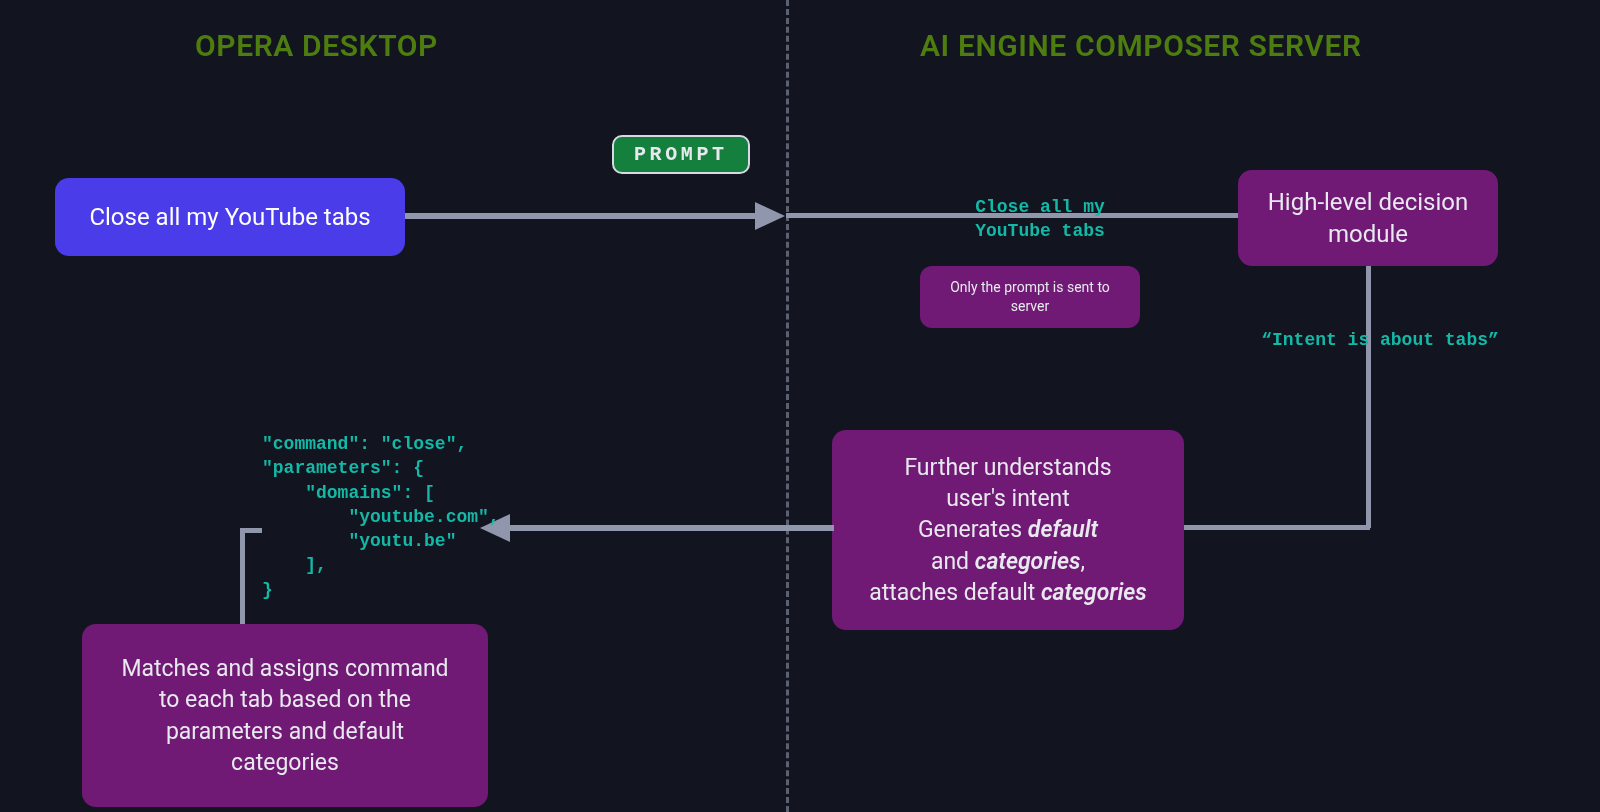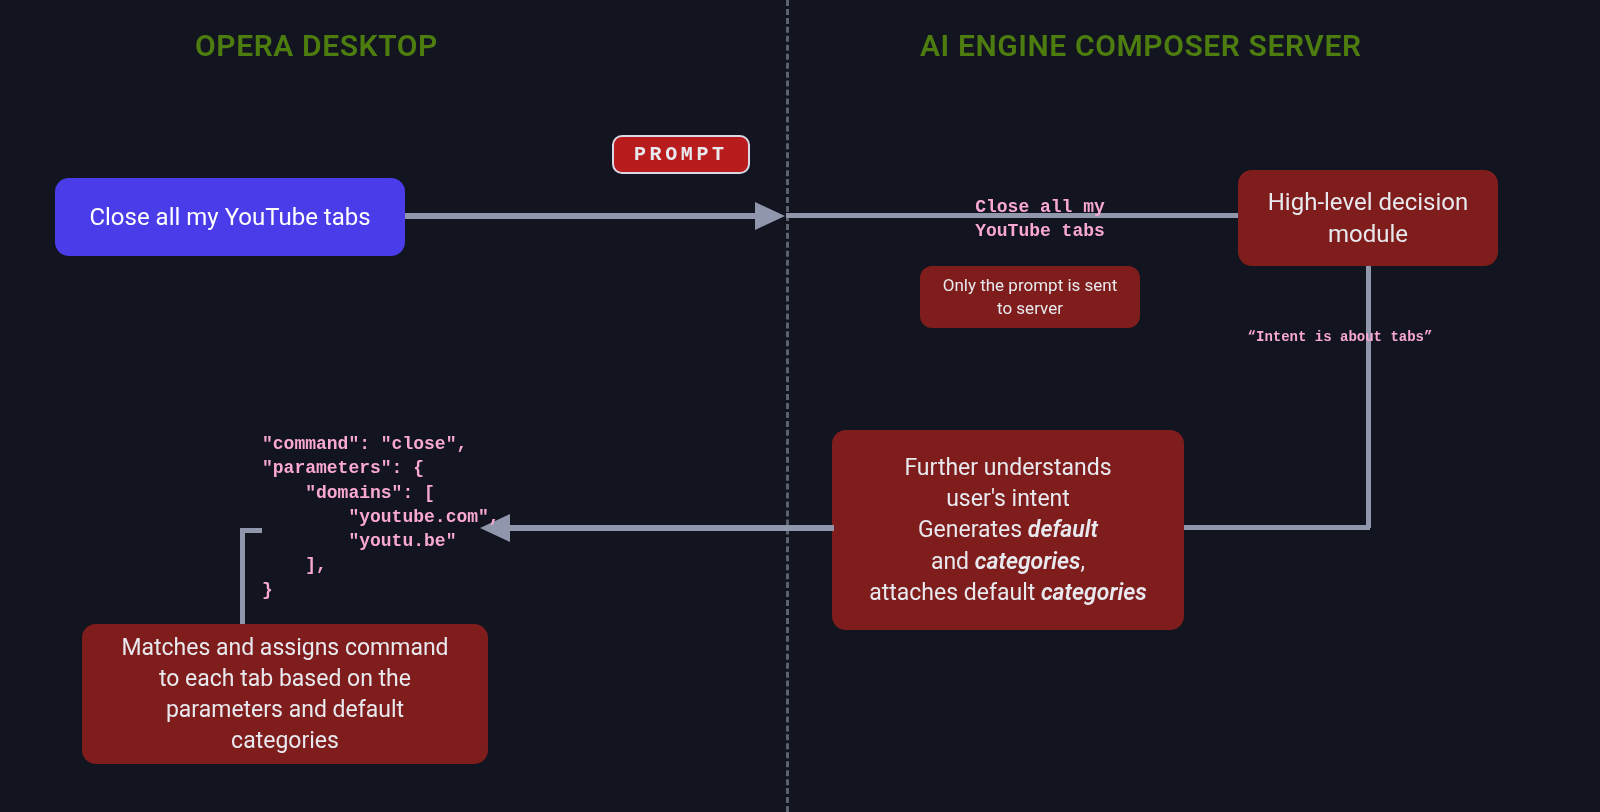--- a/index.html
+++ b/index.html
@@ -6,30 +6,30 @@
   html, body { width: 1600px; height: 812px; background: #121420; overflow: hidden; font-family: -apple-system, BlinkMacSystemFont, "Segoe UI", Roboto, Helvetica, Arial, sans-serif; }
   .stage { position: relative; width: 1600px; height: 812px; }
 
   
   .heading { position: absolute; color: #4d7c0f; font-weight: 600; letter-spacing: 0.02em; font-size: 30px; }
 
   
   .divider { position: absolute; left: 786px; top: 0; height: 812px; border-left: 3px dashed #9aa0b3; opacity: 0.55; }
 
   
-  .box { position: absolute; border-radius: 14px; background: #7f1d1d; color: #e8e9ee; display: flex; align-items: center; justify-content: center; text-align: center; padding: 14px 22px; font-size: 22px; line-height: 1.35; font-weight: 400; }
-  .box.small { font-size: 17px; padding: 10px 16px; border-radius: 12px; }
+  .box { position: absolute; border-radius: 14px; background: #701a75; color: #e8e9ee; display: flex; align-items: center; justify-content: center; text-align: center; padding: 14px 22px; font-size: 22px; line-height: 1.35; font-weight: 400; }
+  .box.small { font-size: 14px; padding: 10px 16px; border-radius: 12px; }
   .box.big { font-size: 23px; padding: 30px 34px; }
   .accent { background: #4b3ce9; color: #fff; font-size: 24px; font-weight: 400; }
 
   
-  .pill { position: absolute; background: #b91c1c; color: #e8e9ee; border: 2px solid #d7d9e4; border-radius: 10px; padding: 6px 20px; font-family: "Courier New", Courier, monospace; font-size: 20px; letter-spacing: 0.18em; font-weight: 600; }
+  .pill { position: absolute; background: #15803d; color: #e8e9ee; border: 2px solid #d7d9e4; border-radius: 10px; padding: 6px 20px; font-family: "Courier New", Courier, monospace; font-size: 20px; letter-spacing: 0.18em; font-weight: 600; }
 
   
-  .mono { position: absolute; color: #f9a8d4; font-family: "Courier New", Courier, monospace; font-size: 18px; font-weight: 600; white-space: pre; line-height: 1.35; }
+  .mono { position: absolute; color: #14b8a6; font-family: "Courier New", Courier, monospace; font-size: 18px; font-weight: 600; white-space: pre; line-height: 1.35; }
   .mono.center { text-align: center; }
 
   
   .arrow { position: absolute; }
 
   
   em { font-style: italic; font-weight: 600; }
 
   
   .line { position: absolute; background: #9096ab; }
@@ -59,21 +59,21 @@
 YouTube tabs</div>
 
   <div class="box small" style="left:920px; top:266px; width:220px; height:62px;">Only the prompt is sent to server</div>
 
   <div class="box" style="left:1238px; top:170px; width:260px; height:96px; font-size:24px;">High-level decision module</div>
 
   <div class="line" style="left:1134px; top:213px; width:104px; height:5px;"></div>
 
   <div class="line" style="left:1366px; top:266px; width:5px; height:262px;"></div>
 
-  <div class="mono center" style="left:1210px; top:328px; width:260px; font-size:14px;">“Intent is about tabs”</div>
+  <div class="mono center" style="left:1250px; top:328px; width:260px; font-size:18px;">“Intent is about tabs”</div>
 
   <div class="line" style="left:1182px; top:525px; width:188px; height:5px;"></div>
 
   <div class="box big" style="left:832px; top:430px; width:352px; height:200px;">
     <span id="understands-content">Further understands<br>user's intent<br>Generates <em>default</em><br>and <em>categories</em>,<br>attaches default <em>categories</em></span>
   </div>
 
   <svg class="arrow" style="left:480px; top:508px;" width="354" height="40">
     <line x1="30" y1="20" x2="354" y2="20" stroke="#9096ab" stroke-width="6"></line>
     <polygon points="30,6 0,20 30,34" fill="#9096ab"></polygon>
@@ -84,15 +84,15 @@
 "parameters": {
     "domains": [
         "youtube.com",
         "youtu.be"
     ],
 }</pre>
 
   <div class="line" style="left:240px; top:528px; width:22px; height:5px;"></div>
   <div class="line" style="left:240px; top:528px; width:5px; height:100px;"></div>
 
-  <div class="box big" style="left:82px; top:624px; width:406px; height:140px;">Matches and assigns command to each tab based on the parameters and default categories</div>
+  <div class="box big" style="left:82px; top:624px; width:406px; height:183px;">Matches and assigns command to each tab based on the parameters and default categories</div>
 
 </div>
 
 </body></html>

